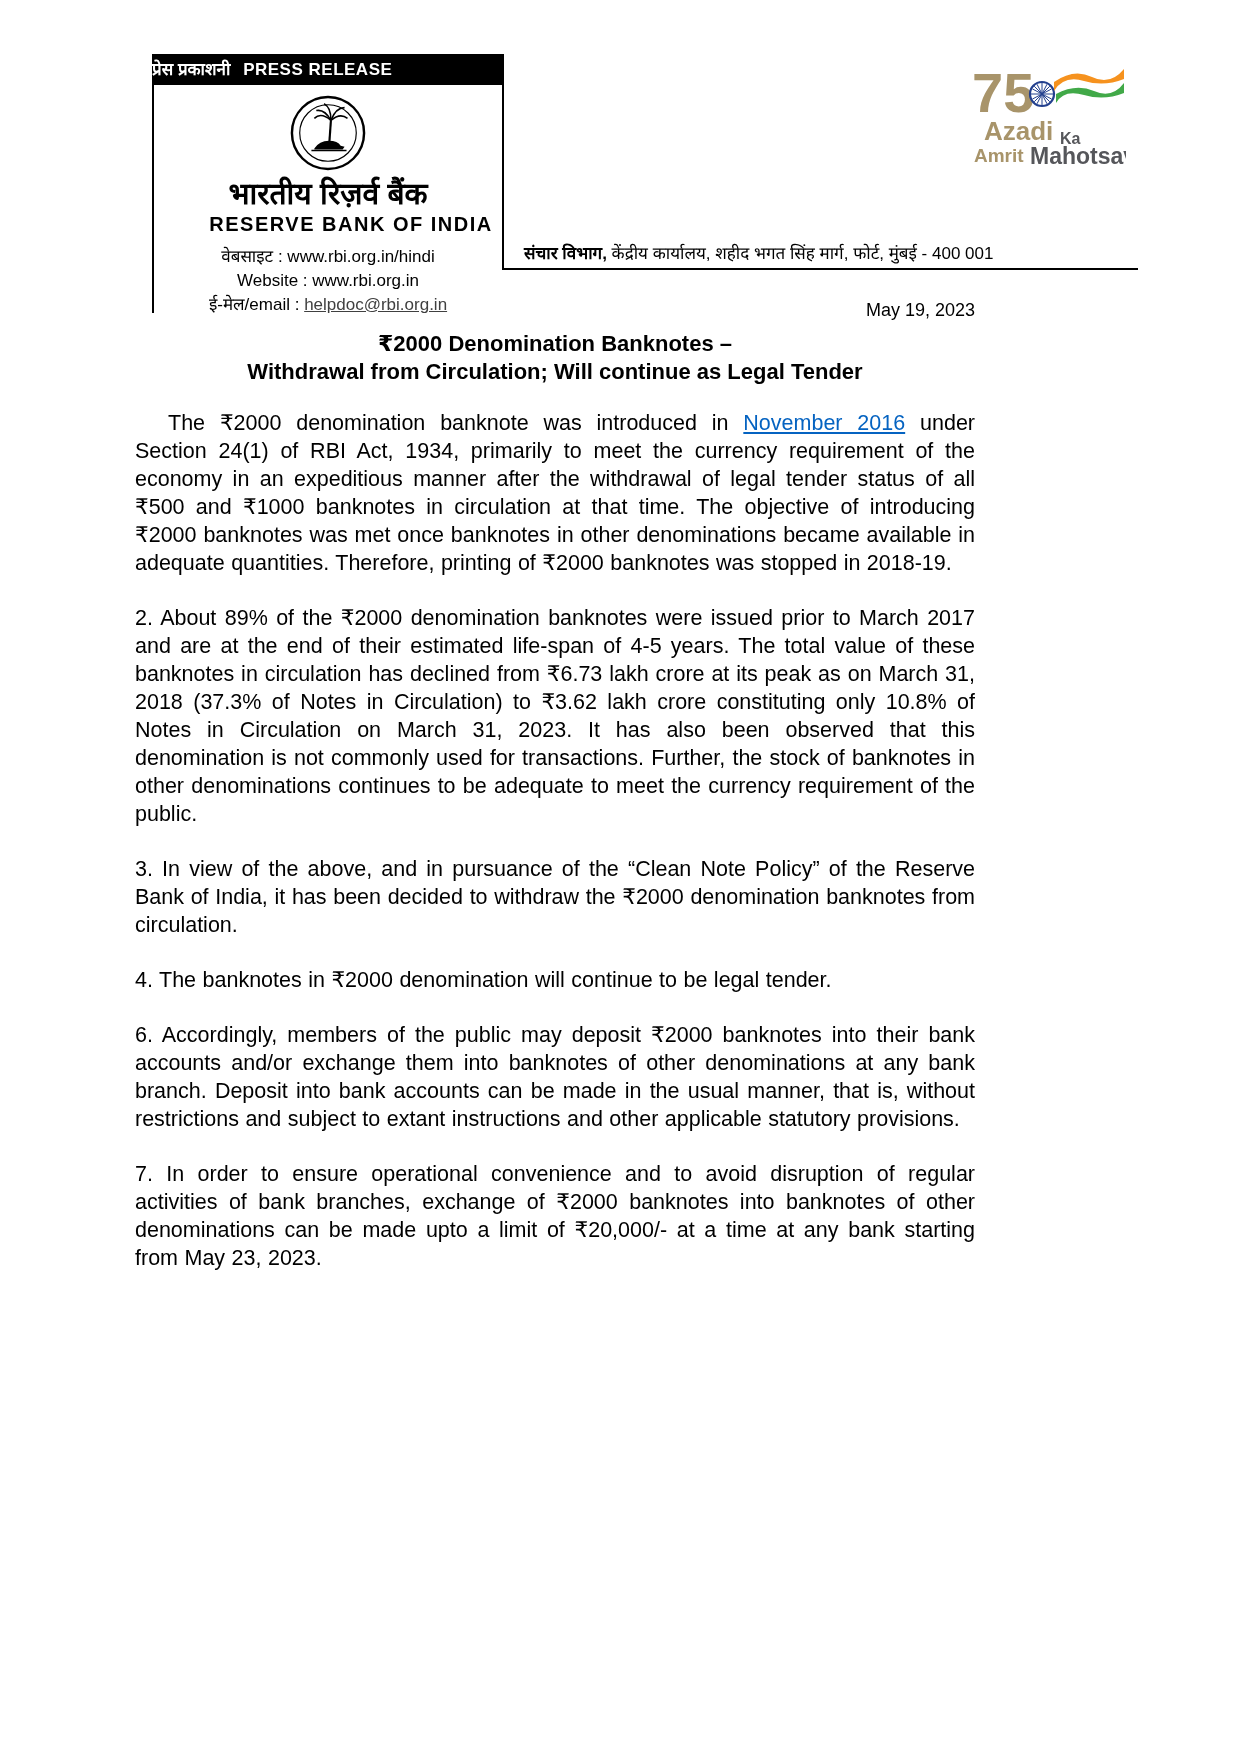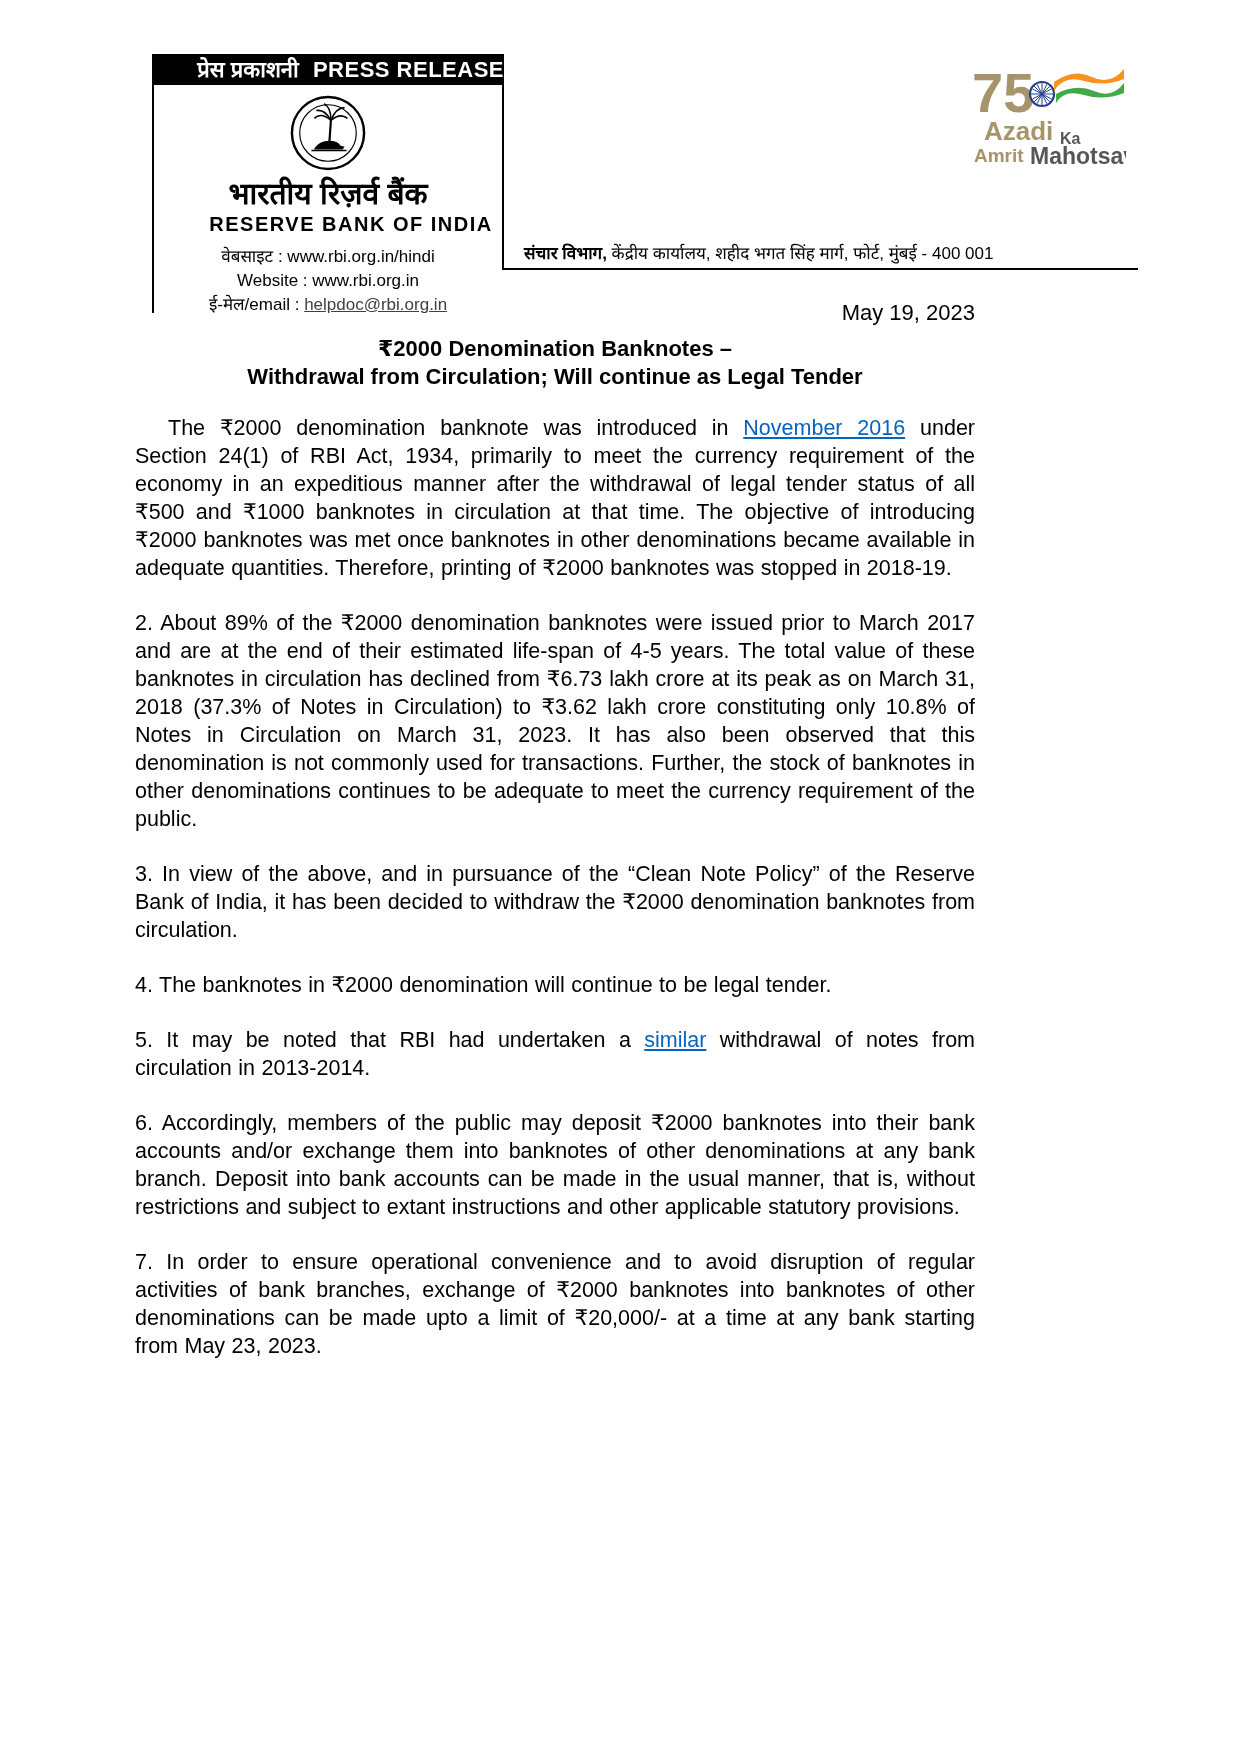--- a/index.html
+++ b/index.html
@@ -5,42 +5,42 @@
   :root { --link:#0563c1; --banner-bg:#000000; }
   * { box-sizing:border-box; margin:0; padding:0; }
   body { background:#e8e8e8; font-family:"Liberation Sans","DejaVu Sans",sans-serif; }
   .page {
     position:relative; width:1241px; height:1755px; background:#ffffff;
     margin:0 auto; color:#000; overflow:hidden;
   }
   
   .banner {
     position:absolute; left:152px; top:54px; width:352px; height:31px;
-    background:var(--banner-bg); color:#fff; text-align:right;
-    font-size:22px; line-height:31px; white-space:nowrap;
+    background:var(--banner-bg); color:#fff; text-align:left;
+    font-size:17px; line-height:31px; white-space:nowrap;
   }
   .banner .hi { font-weight:600; margin-right:8px; }
   .banner .en { font-weight:700; letter-spacing:0.5px; }
   .left-border  { position:absolute; left:152px; top:54px; height:259px; width:0; border-left:2px solid #000; }
   .mid-border   { position:absolute; left:502px; top:54px; height:215px; width:0; border-left:2px solid #000; }
   .dept-rule    { position:absolute; left:502px; top:268px; width:636px; height:0; border-top:2px solid #000; }
   .left-box { position:absolute; left:154px; top:85px; width:348px; text-align:center; }
   .emblem { display:block; margin:6px auto 0 auto; }
   .bank-hi { font-size:30px; font-weight:700; line-height:1.1; margin-top:2px; }
   .bank-en { font-size:20px; font-weight:700; letter-spacing:1.5px; margin-top:3px;padding-left:46px; }
   .contact { margin-top:9px; font-size:17px; line-height:24px; }
   .contact a { color:#404040; text-decoration:underline; }
   .dept-hi { position:absolute; left:524px; top:243px; width:624px; font-size:17px; line-height:22px; white-space:nowrap; }
   .dept-en { position:absolute; left:512px; top:274px; width:624px; font-size:17px; line-height:21px; }
   .bold { font-weight:700; }
   
   .azadi { position:absolute; left:970px; top:56px; }
   
   .content { position:absolute; left:135px; top:300px; width:840px; }
-  .date { text-align:right; font-size:22px; margin-bottom:9px; }
+  .date { text-align:right; font-size:18px; margin-bottom:9px; }
   .title { text-align:center; font-size:22px; font-weight:700; line-height:28px; margin-bottom:23px; }
   .content p {
     font-size:21.5px; line-height:28px; text-align:justify;
     margin-bottom:27px; word-spacing:0.5px;
   }
   p.indent { text-indent:33px; }
   a.doc-link { color:var(--link); text-decoration:underline; }
 </style>
 </head>
 <body>
@@ -116,22 +116,19 @@
     <p class="indent">
       <span>The ₹2000 denomination banknote was introduced in </span><a href="#" class="doc-link">November 2016</a><span> under Section 24(1) of RBI Act, 1934, primarily to meet the currency requirement of the economy in an expeditious manner after the withdrawal of legal tender status of all ₹500 and ₹1000 banknotes in circulation at that time. The objective of introducing ₹2000 banknotes was met once banknotes in other denominations became available in adequate quantities. Therefore, printing of ₹2000 banknotes was stopped in 2018-19.</span>
     </p>
 
     <p>2. About 89% of the ₹2000 denomination banknotes were issued prior to March 2017 and are at the end of their estimated life-span of 4-5 years. The total value of these banknotes in circulation has declined from ₹6.73 lakh crore at its peak as on March 31, 2018 (37.3% of Notes in Circulation) to ₹3.62 lakh crore constituting only 10.8% of Notes in Circulation on March 31, 2023. It has also been observed that this denomination is not commonly used for transactions. Further, the stock of banknotes in other denominations continues to be adequate to meet the currency requirement of the public.</p>
 
     <p>3. In view of the above, and in pursuance of the “Clean Note Policy” of the Reserve Bank of India, it has been decided to withdraw the ₹2000 denomination banknotes from circulation.</p>
 
     <p>4. The banknotes in ₹2000 denomination will continue to be legal tender.</p>
 
-    <p>
-      <span>5. It may be noted that RBI had undertaken a </span><a href="#" class="doc-link">similar</a><span> withdrawal of notes from circulation in 2013-2014.</span>
-    </p>
 
     <p>6. Accordingly, members of the public may deposit ₹2000 banknotes into their bank accounts and/or exchange them into banknotes of other denominations at any bank branch. Deposit into bank accounts can be made in the usual manner, that is, without restrictions and subject to extant instructions and other applicable statutory provisions.</p>
 
     <p>7. In order to ensure operational convenience and to avoid disruption of regular activities of bank branches, exchange of ₹2000 banknotes into banknotes of other denominations can be made upto a limit of ₹20,000/- at a time at any bank starting from May 23, 2023.</p>
   </div>
 
 </div>
 
 </body></html>

